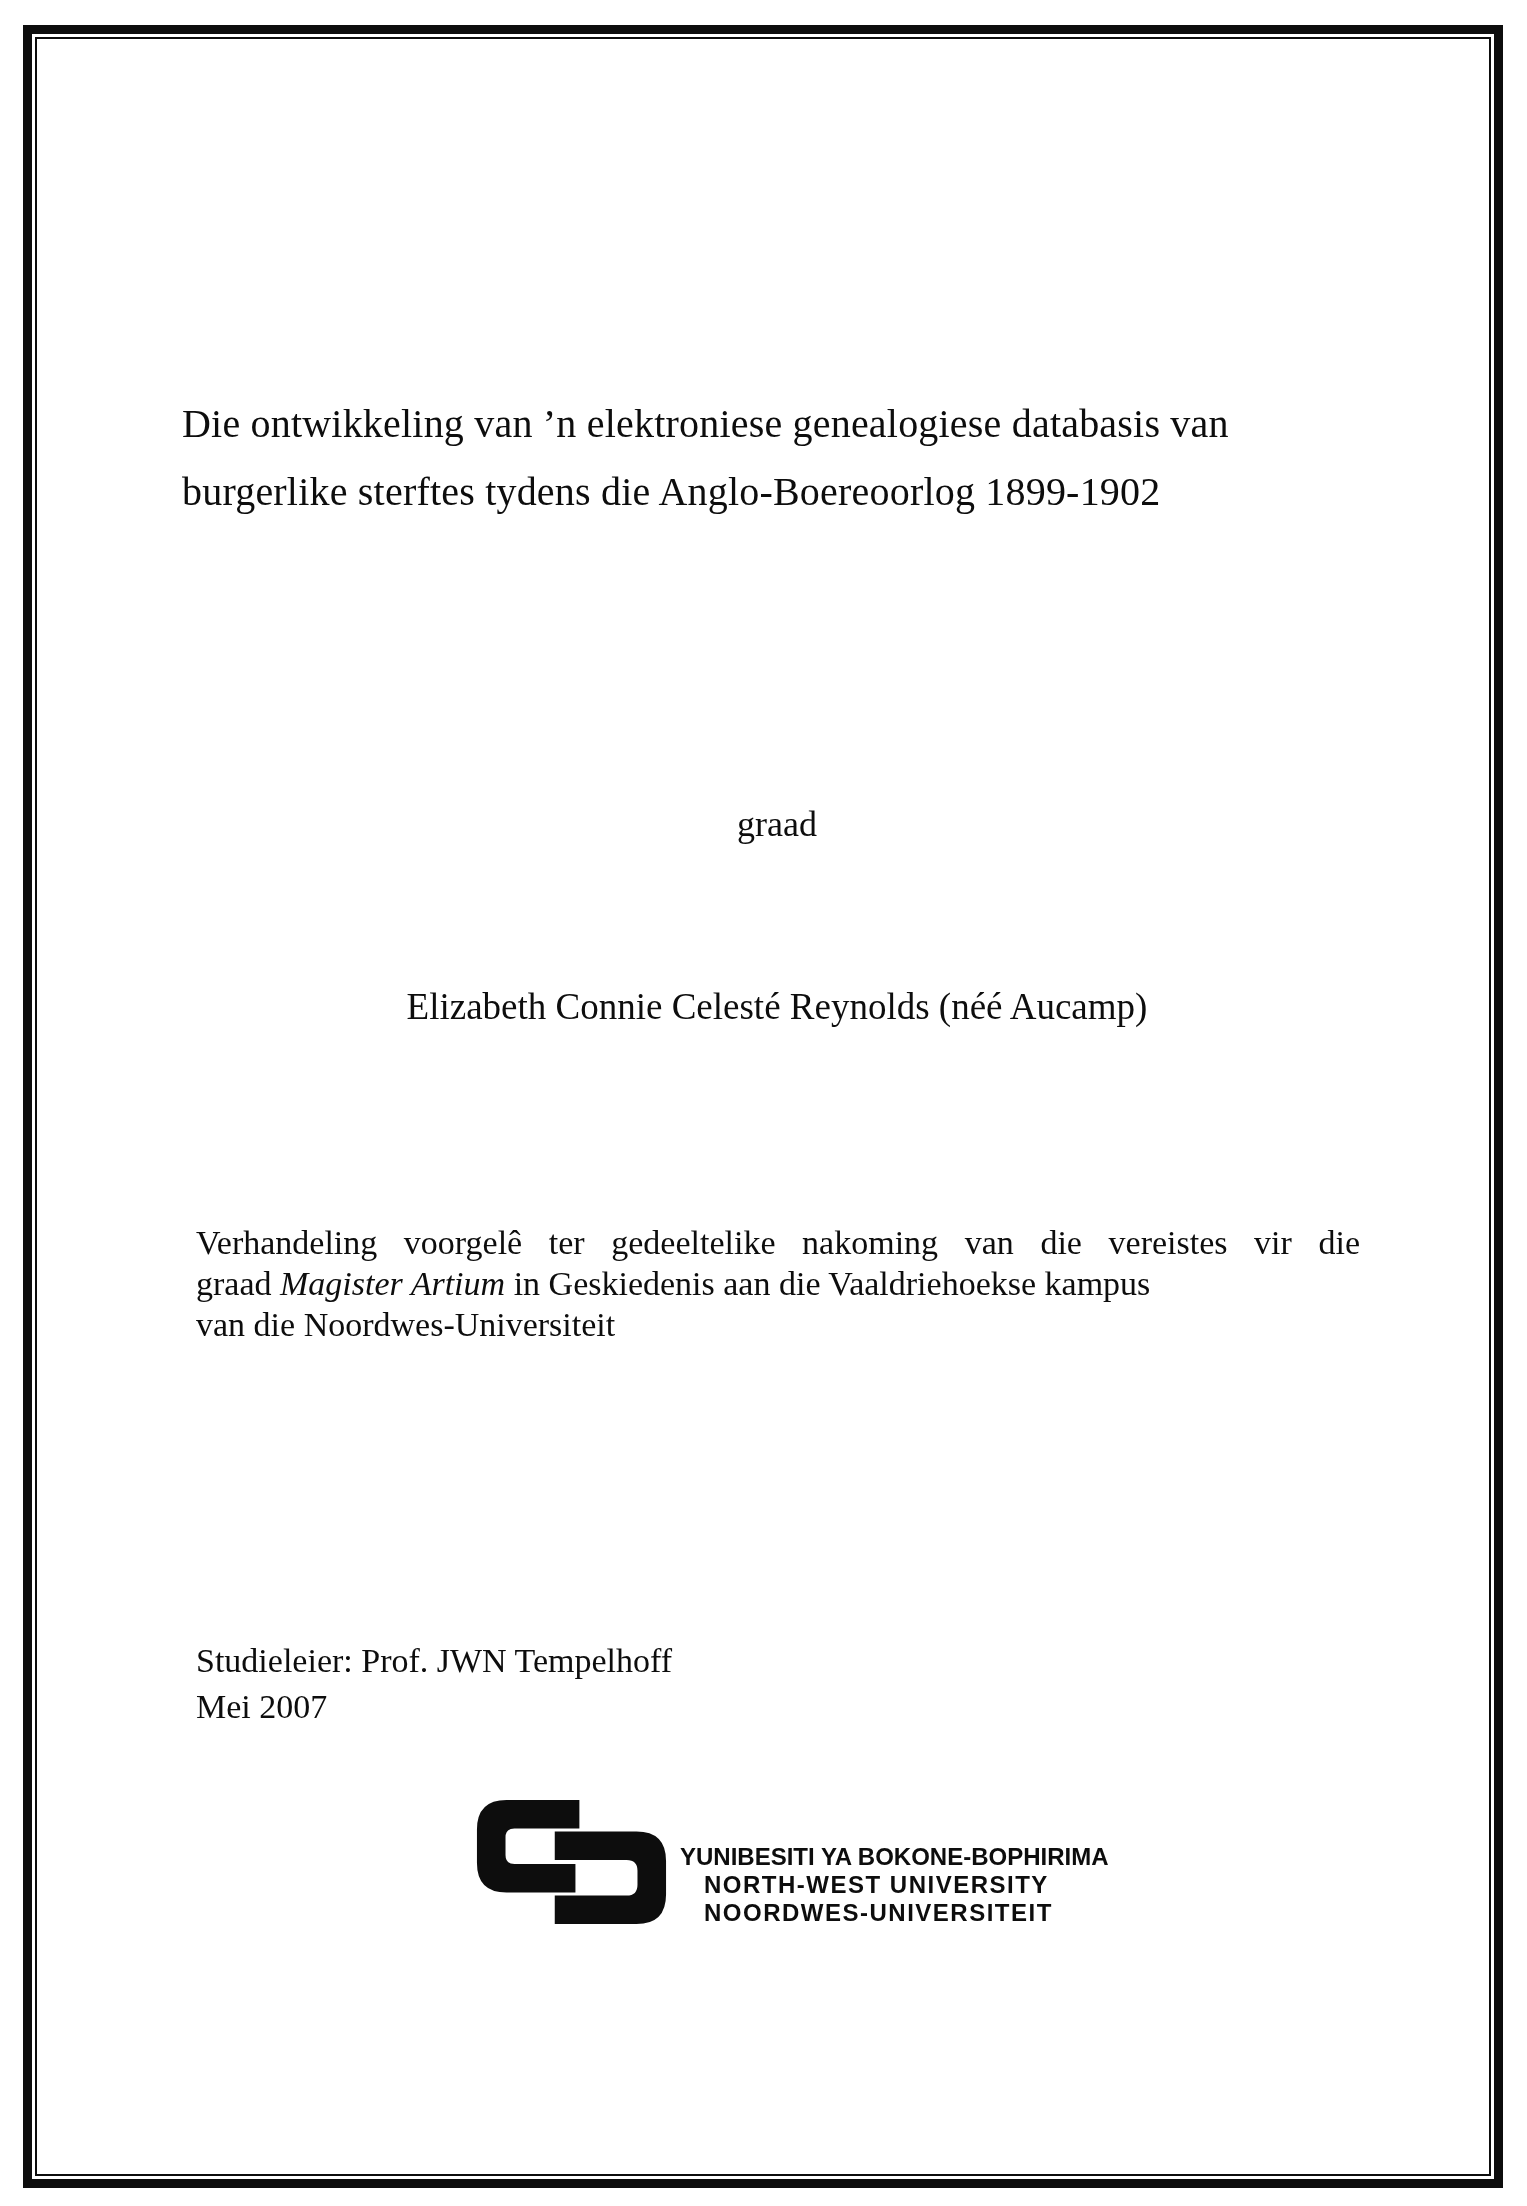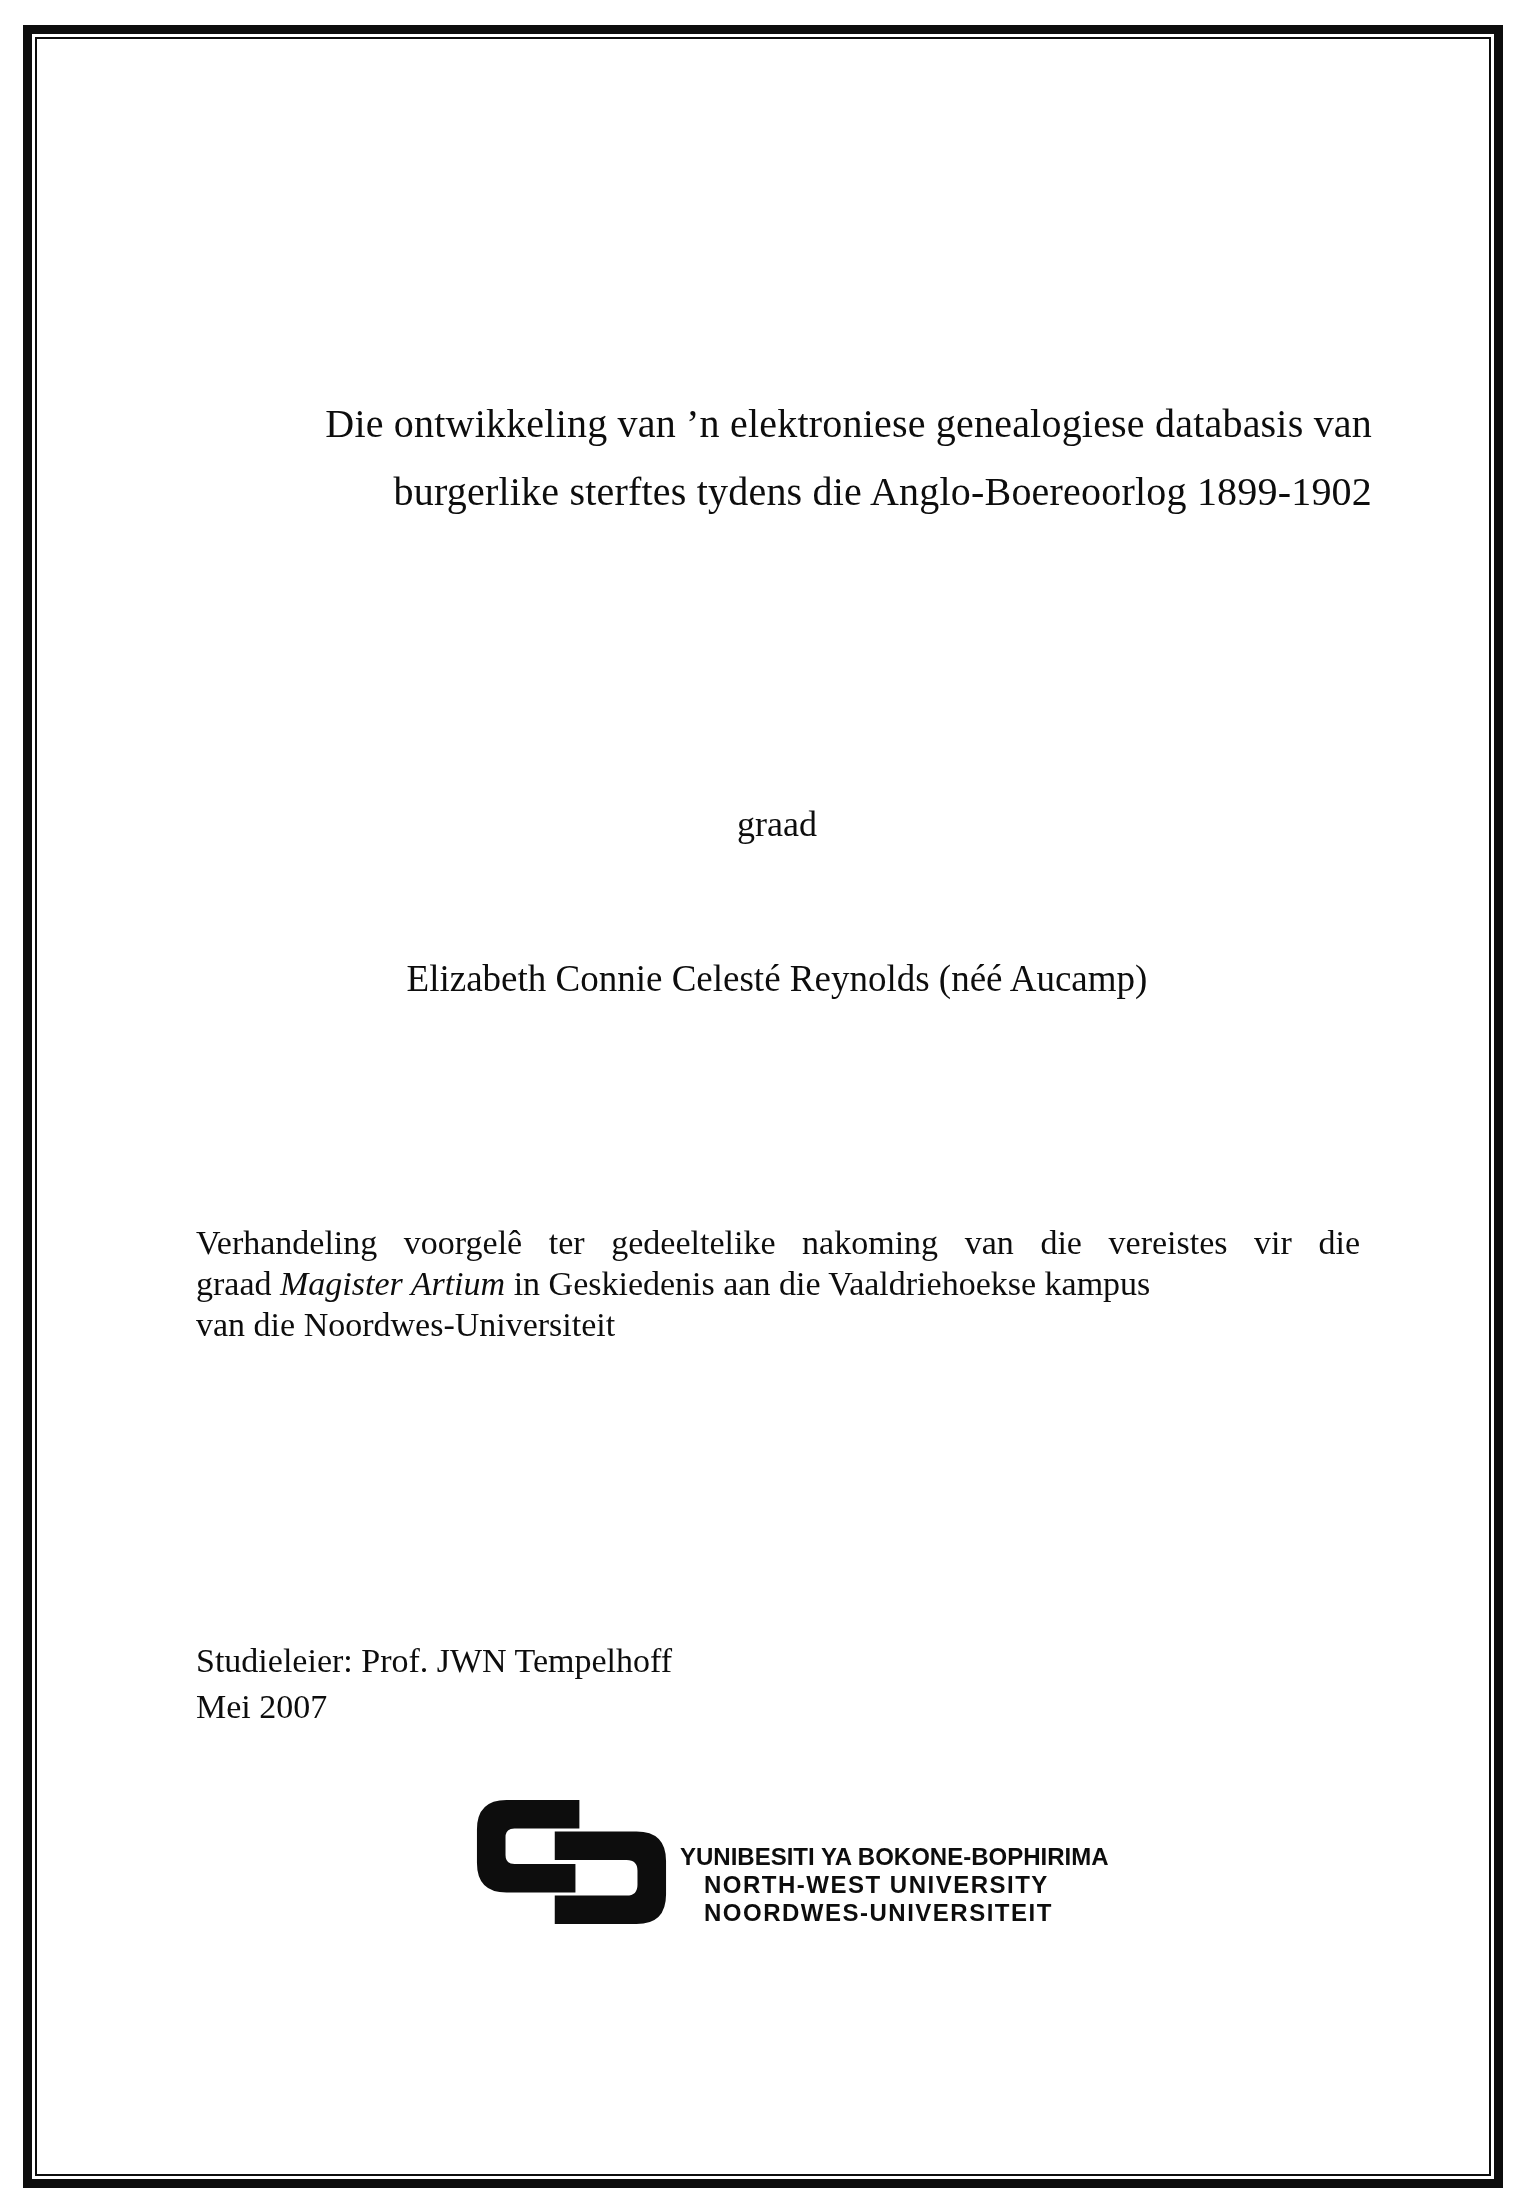--- a/index.html
+++ b/index.html
@@ -28,39 +28,39 @@
   .frame-inner {
     position: absolute;
     inset: 3px;
     border: 2px solid var(--ink, #0d0d0d);
   }
   .title-block {
     position: absolute;
     left: 182px;
     top: 390px;
     width: 1190px;
-    text-align: right;
+    text-align: left;
     font-size: 40px;
     line-height: 68px;
     letter-spacing: 0.2px;
   }
   .title-line { white-space: nowrap; }
   .byline {
     position: absolute;
     left: 182px;
     top: 806px;
     width: 1190px;
     text-align: center;
     font-size: 36px;
     line-height: 1;
   }
   .author {
     position: absolute;
     left: 182px;
-    top: 960px;
+    top: 988px;
     width: 1190px;
     text-align: center;
     font-size: 37px;
     line-height: 1;
   }
   .statement {
     position: absolute;
     left: 196px;
     top: 1222px;
     width: 1164px;

